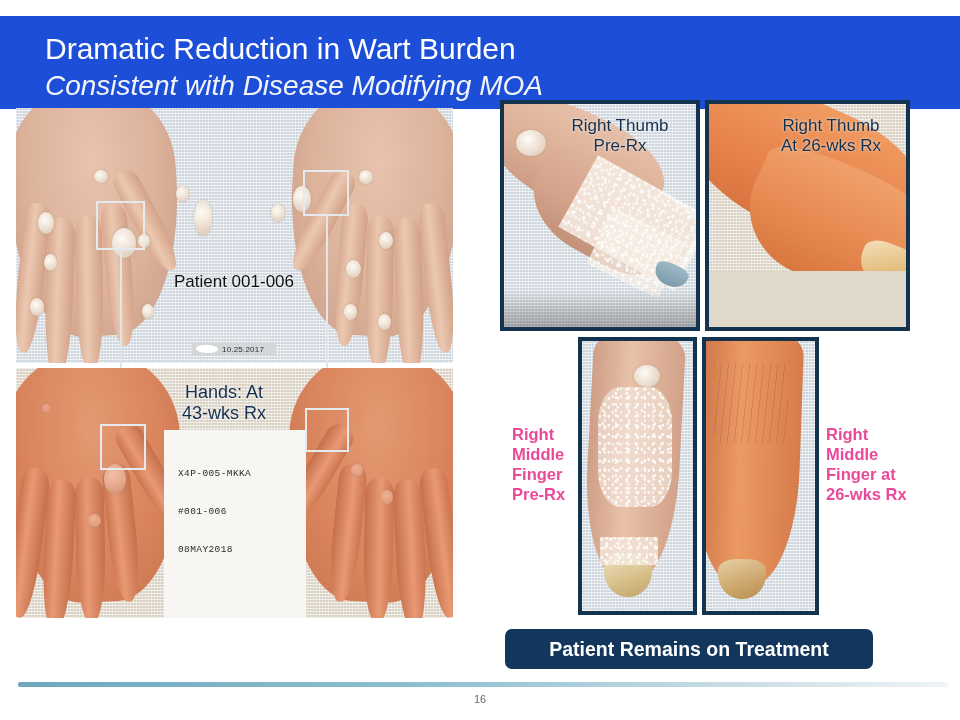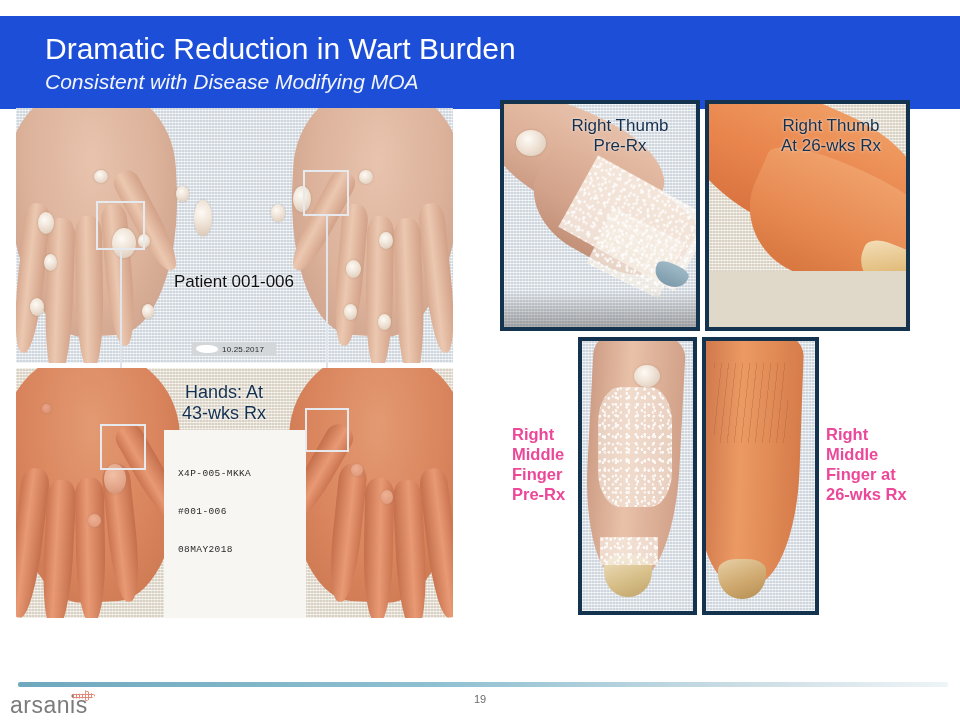--- a/index.html
+++ b/index.html
@@ -16,21 +16,21 @@
     position: absolute; left: 0; top: 16px; width: 960px; height: 93px;
     background: #1d4ed8;
   }
   .header-title {
     position: absolute; left: 45px; top: 16px;
     font-size: 30px; color: #ffffff; font-weight: 400;
     letter-spacing: 0px; white-space: nowrap;
   }
   .header-sub {
     position: absolute; left: 45px; top: 54px;
-    font-size: 21px; color: #f2f5f8; font-style: italic; font-weight: 400;
+    font-size: 28px; color: #f2f5f8; font-style: italic; font-weight: 400;
     white-space: nowrap;
   }
 
   
   .photo { position: absolute; overflow: hidden; }
 
   
   .towel {
     background-color: #dfe4ea;
     background-image:
@@ -331,24 +331,23 @@
                 border-radius:34% 34% 42% 42% / 10% 10% 46% 46%;"></div>
     <div style="position:absolute; left:8px; top:22px; width:74px; height:80px;
                 background-image:repeating-linear-gradient(96deg, rgba(160,90,56,0.30) 0 1px, transparent 1px 7px);"></div>
     <div class="nail" style="left:12px; top:218px; width:48px; height:40px; background:linear-gradient(160deg,#e7d0a6 0%,#cfa96f 55%,#b58d52 100%);"></div>
   </div>
   <div class="side-label" style="left:826px; top:424px; width:124px; font-size:16.5px; text-align:left;">Right
 Middle
 Finger at
 26-wks Rx</div>
 
+  <div class="banner">
+    <span class="banner-text">Patient Remains on Treatment</span>
+  </div>
 
   <div class="footer-rule"></div>
 
-  <div class="arsanis-logo">
-    <span class="arsanis-word">arsanis</span>
-    <span class="arsanis-dots"></span>
-  </div>
-
-  <div class="page-number">19</div>
+
+  <div class="page-number">16</div>
 
 
 </div>
 
 </body></html>

